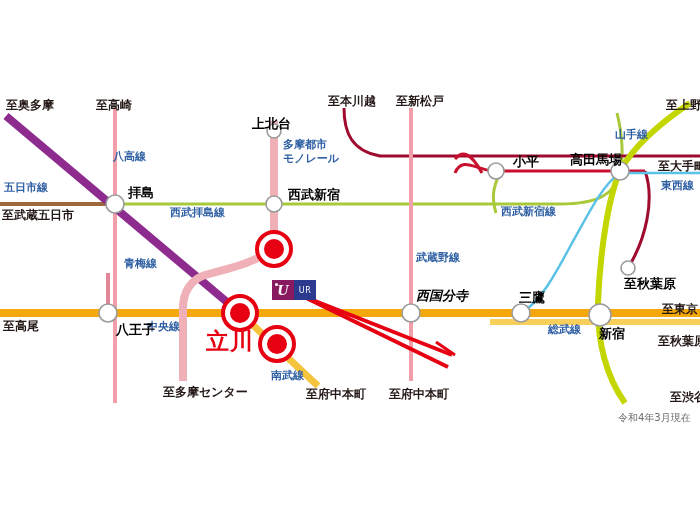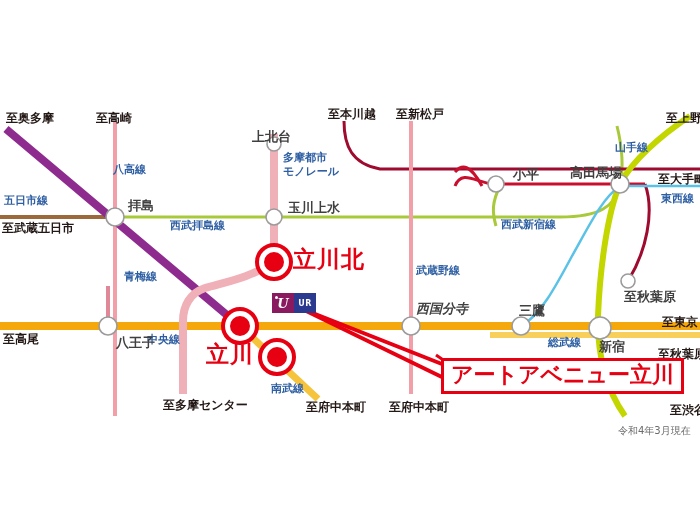--- a/index.html
+++ b/index.html
@@ -5,32 +5,32 @@
 <style>
   html,body{margin:0;padding:0;}
   body{
     width:700px;height:525px;
     background:#ffffff;
     font-family:"DejaVu Sans","Liberation Sans",sans-serif;
     overflow:hidden;
     position:relative;
   }
   #map-root{
-    position:absolute;left:0;top:16px;width:700px;height:453px;
+    position:absolute;left:0;top:3px;width:700px;height:453px;
   }
   svg#map-svg{position:absolute;left:0;top:0;width:700px;height:525px;}
 
   .lbl{
     position:absolute;
     white-space:nowrap;
     font-family:"DejaVu Sans","Liberation Sans",sans-serif;
     line-height:1;
     -webkit-font-smoothing:none;
   }
-  .lbl-station{ color:#404040; font-size:13px; font-weight:bold; letter-spacing:0px;}
+  .lbl-station{ color:#000000; font-size:13px; font-weight:bold; letter-spacing:0px;}
   .lbl-term{ color:#231815; font-size:12px; font-weight:bold;}
   .lbl-line{ color:#2e5fa3; font-size:11px; font-weight:bold;}
   .lbl-red{ color:#e60012; font-size:23px; font-weight:bold; letter-spacing:1px;}
   .lbl-date{ color:#6b6b6b; font-size:10px;}
 
   .callout{
     position:absolute;
     border:3px solid #e60012;
     background:#ffffff;
     color:#e60012;
@@ -57,21 +57,21 @@
   .ur-left .u-glyph{
     color:#ffffff;font-size:13px;font-weight:bold;font-style:italic;
     font-family:"DejaVu Serif","Liberation Serif",serif;
     line-height:1;
   }
   .ur-left .dot1{position:absolute;left:3px;top:3px;width:3px;height:3px;border-radius:50%;background:#ffffff;}
   .ur-right{
     width:22px;height:20px;background:#2b3a8f;
     display:flex;align-items:center;justify-content:center;
   }
-  .ur-right .ur-text{color:#ffffff;font-size:8px;font-weight:bold;letter-spacing:0.5px;}
+  .ur-right .ur-text{color:#ffffff;font-size:8px;font-weight:normal;letter-spacing:0.5px;}
 </style>
 </head>
 <body>
 
 <div id="map-root">
 
   <svg id="map-svg" viewBox="0 0 700 525" xmlns="http://www.w3.org/2000/svg">
 
     <rect x="0" y="0" width="700" height="525" fill="#ffffff"></rect>
 
@@ -172,38 +172,36 @@
   <div class="lbl lbl-line" style="left:416px;top:249px;">武蔵野線</div>
   <div class="lbl lbl-line" style="left:501px;top:175px;margin-top:28px;">西武新宿線</div>
   <div class="lbl lbl-line" style="left:615px;top:126px;">山手線</div>
   <div class="lbl lbl-line" style="left:661px;top:177px;">東西線</div>
   <div class="lbl lbl-line" style="left:548px;top:321px;">総武線</div>
   <div class="lbl lbl-line" style="left:271px;top:367px;">南武線</div>
 
   <div class="lbl lbl-station" style="left:128px;top:183px;">拝島</div>
   <div class="lbl lbl-station" style="left:92px; top:320px;margin-left:24px;">八王子</div>
   <div class="lbl lbl-station" style="left:252px;top:114px;">上北台</div>
-  <div class="lbl lbl-station" style="left:288px;top:185px;">玉川上水</div>
+  <div class="lbl lbl-station" style="left:288px;top:185px;">西武新宿</div>
   <div class="lbl lbl-station" style="left:416px;top:286px;font-style:italic;">西国分寺</div>
   <div class="lbl lbl-station" style="left:519px;top:288px;">三鷹</div>
   <div class="lbl lbl-station" style="left:513px;top:152px;">小平</div>
   <div class="lbl lbl-station" style="left:570px;top:150px;">高田馬場</div>
   <div class="lbl lbl-station" style="left:624px;top:274px;">至秋葉原</div>
   <div class="lbl lbl-station" style="left:599px;top:324px;">新宿</div>
 
-  <div class="lbl lbl-red" style="left:293px;top:232px;">立川北</div>
   <div class="lbl lbl-red" style="left:206px;top:327px;">立川</div>
 
   <div class="ur-badge" style="left:272px;top:277px;">
     <div class="ur-left">
       <span class="dot1"></span>
       <span class="u-glyph">U</span>
     </div>
     <div class="ur-right">
       <span class="ur-text">UR</span>
     </div>
   </div>
 
-  <div class="callout" style="left:441px;top:342px;">アートアベニュー立川</div>
 
   <div class="lbl lbl-date" style="left:618px;top:410px;">令和4年3月現在</div>
 
 </div>
 
 </body></html>

